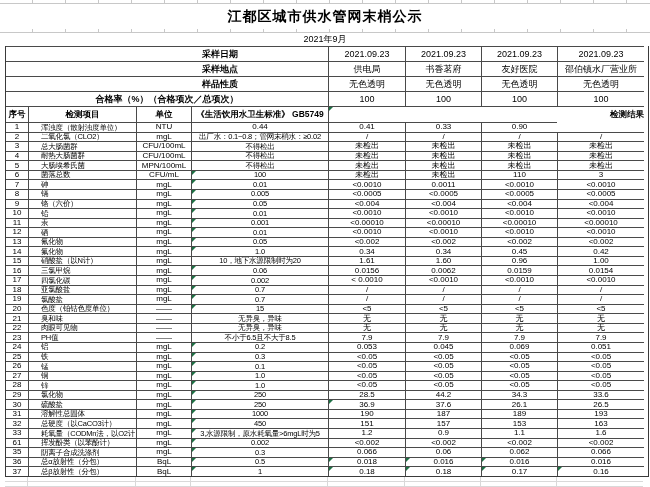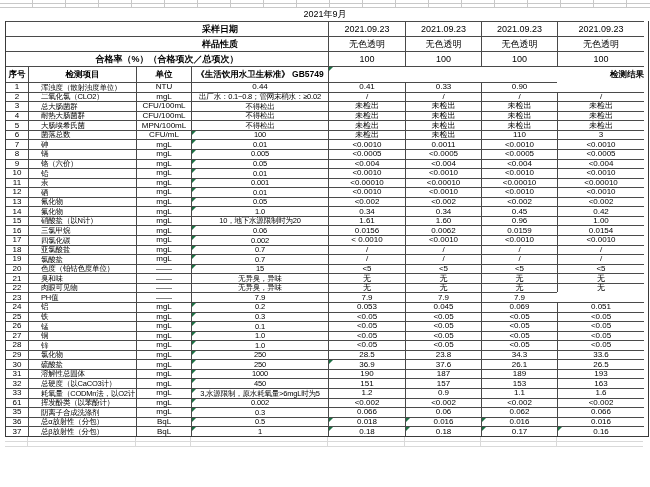--- a/index.html
+++ b/index.html
@@ -47,38 +47,48 @@
   .bottom-grid .c { border-left: 1px solid #d9d9d9; border-bottom: 1px solid #d9d9d9; border-top: none; }
   .bottom-grid .row .c:first-child { border-left: none; }
 </style>
 </head>
 <body>
 
 <div class="page">
 
   <div class="grid-strip"></div>
 
+  <div class="title-row">
+    <span>江都区城市供水管网末梢公示</span>
+  </div>
 
   <div class="grid-strip"></div>
 
   <div class="subtitle-row">
     <span>2021年9月</span>
   </div>
 
   <div class="sheet">
 
     <div id="info-section">
   <div class="row info-row indent">
     <div class="c label">采样日期</div>
     <div class="c val">2021.09.23</div>
     <div class="c val">2021.09.23</div>
     <div class="c val">2021.09.23</div>
     <div class="c val">2021.09.23</div>
   </div>
 
+  <div class="row info-row indent">
+    <div class="c label">采样地点</div>
+    <div class="c val">供电局</div>
+    <div class="c val">书香茗府</div>
+    <div class="c val">友好医院</div>
+    <div class="c val">邵伯镇水厂营业所</div>
+  </div>
 
   <div class="row info-row indent">
     <div class="c label">样品性质</div>
     <div class="c val">无色透明</div>
     <div class="c val">无色透明</div>
     <div class="c val">无色透明</div>
     <div class="c val">无色透明</div>
   </div>
 
   <div class="row info-row">
@@ -340,20 +350,21 @@
     <div class="c res">无</div>
     <div class="c res">无</div>
     <div class="c res">无</div>
     <div class="c res">无</div>
   </div>
 
   <div class="row data-row">
     <div class="c num">23</div>
     <div class="c item">PH值</div>
     <div class="c unit">——</div>
+    <div class="c std">不小于6.5且不大于8.5</div>
     <div class="c res">7.9</div>
     <div class="c res">7.9</div>
     <div class="c res">7.9</div>
     <div class="c res">7.9</div>
   </div>
 
   <div class="row data-row">
     <div class="c num">24</div>
     <div class="c item">铝</div>
     <div class="c unit">mgL</div>
@@ -407,21 +418,21 @@
     <div class="c res">&lt;0.05</div>
     <div class="c res">&lt;0.05</div>
   </div>
 
   <div class="row data-row">
     <div class="c num">29</div>
     <div class="c item">氯化物</div>
     <div class="c unit">mgL</div>
     <div class="c std">250<span class="gmark"></span></div>
     <div class="c res">28.5</div>
-    <div class="c res">23.8</div>
+    <div class="c res">44.2</div>
     <div class="c res">34.3</div>
     <div class="c res">33.6</div>
   </div>
 
   <div class="row data-row">
     <div class="c num">30</div>
     <div class="c item">硫酸盐</div>
     <div class="c unit">mgL</div>
     <div class="c std">250<span class="gmark"></span></div>
     <div class="c res">36.9<span class="gmark"></span></div>

